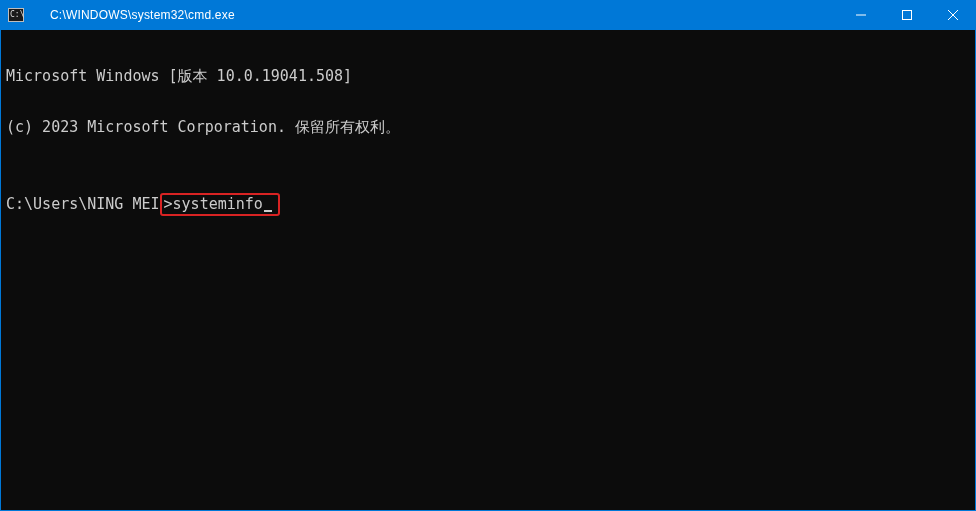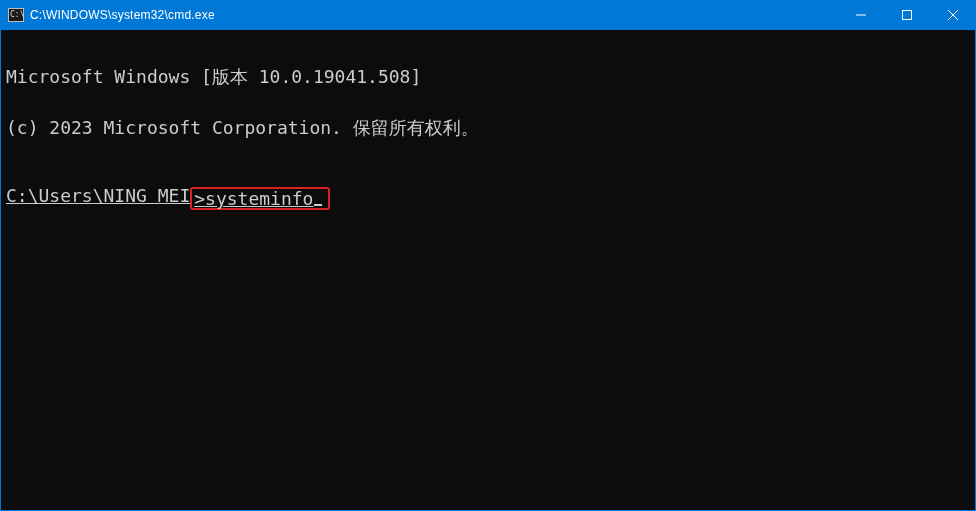--- a/index.html
+++ b/index.html
@@ -27,20 +27,21 @@
       height: 16px;
       margin: 0 6px 0 8px;
       display: flex;
       align-items: center;
       justify-content: center;
     }
     .titlebar .title-text {
       flex: 0 0 auto;
       white-space: nowrap;
       letter-spacing: 0.2px;
+      margin-left: 20px;
     }
     .titlebar .spacer { flex: 1; }
     .winbtn {
       width: 46px;
       height: 30px;
       display: flex;
       align-items: center;
       justify-content: center;
       color: #ffffff;
     }
@@ -48,27 +49,27 @@
     .terminal {
       position: absolute;
       top: 30px;
       left: 0;
       right: 0;
       bottom: 0;
       background: #0c0c0c;
       padding: 4px 6px;
       color: #cccccc;
       font-family: "SimSun", "NSimSun", Consolas, monospace;
-      font-size: 18px;
+      font-size: 15px;
       line-height: 17px;
       white-space: pre;
       overflow: hidden;
     }
     .line { display: block; }
-    .prompt-line { display: flex; margin-top: 17px; text-decoration: underline; }
+    .prompt-line { display: flex; align-items: center; margin-top: 23px; }
     .highlight-box {
       border: 2px solid #d92323;
       border-radius: 3px;
       padding: 1px 6px 1px 2px;
       margin-left: 0;
       display: inline-flex;
       align-items: center;
     }
     .cursor {
       display: inline-block;

